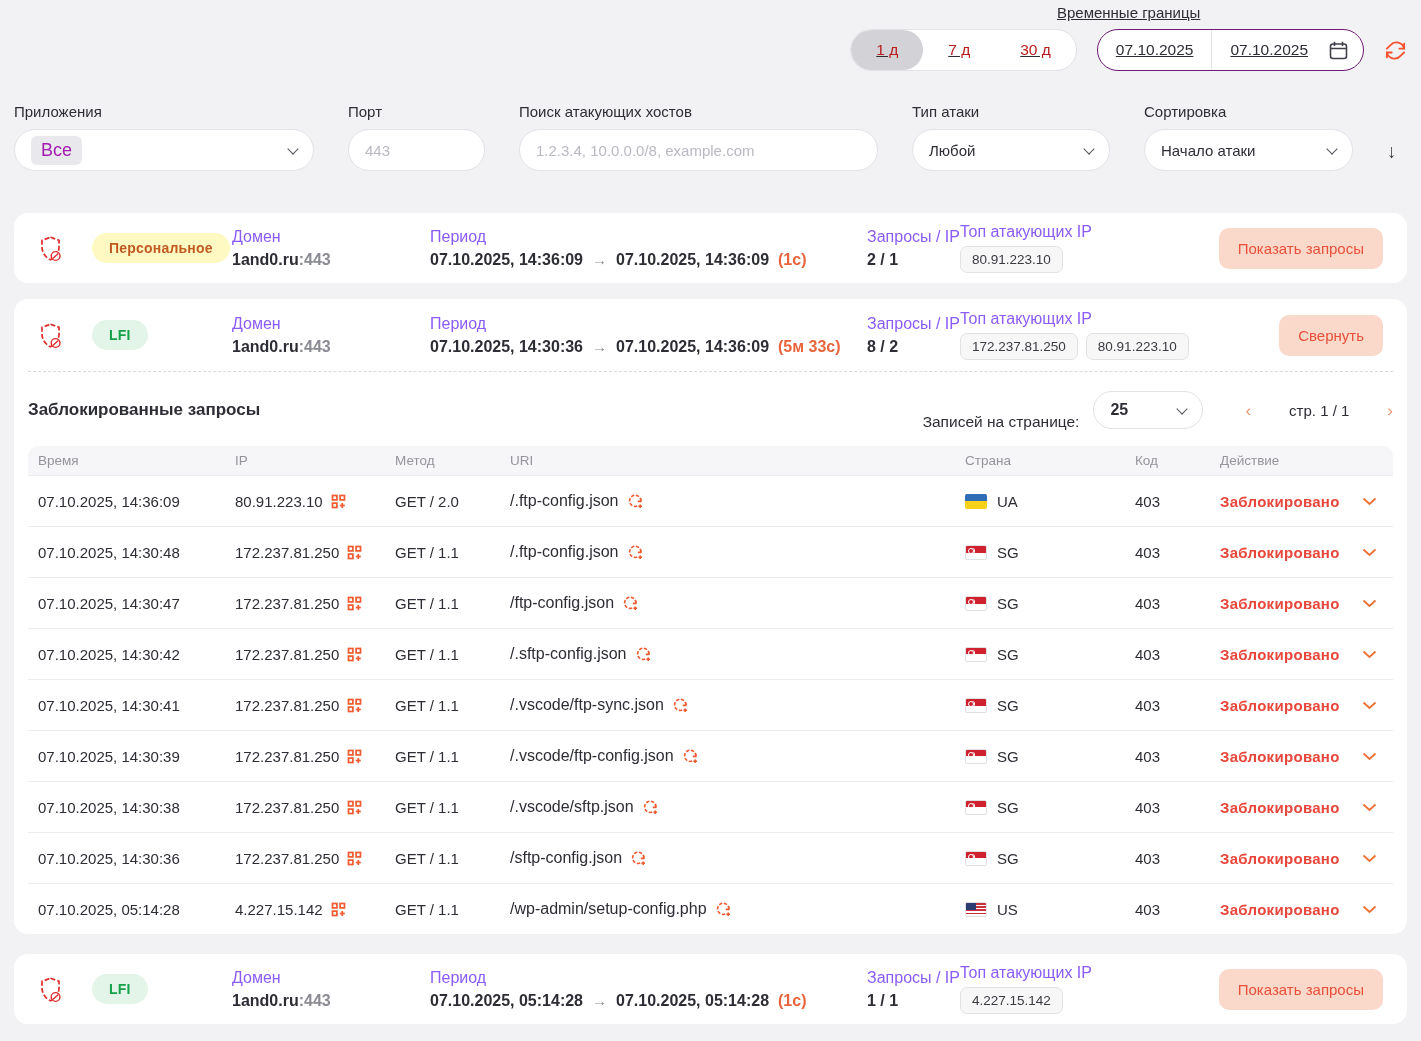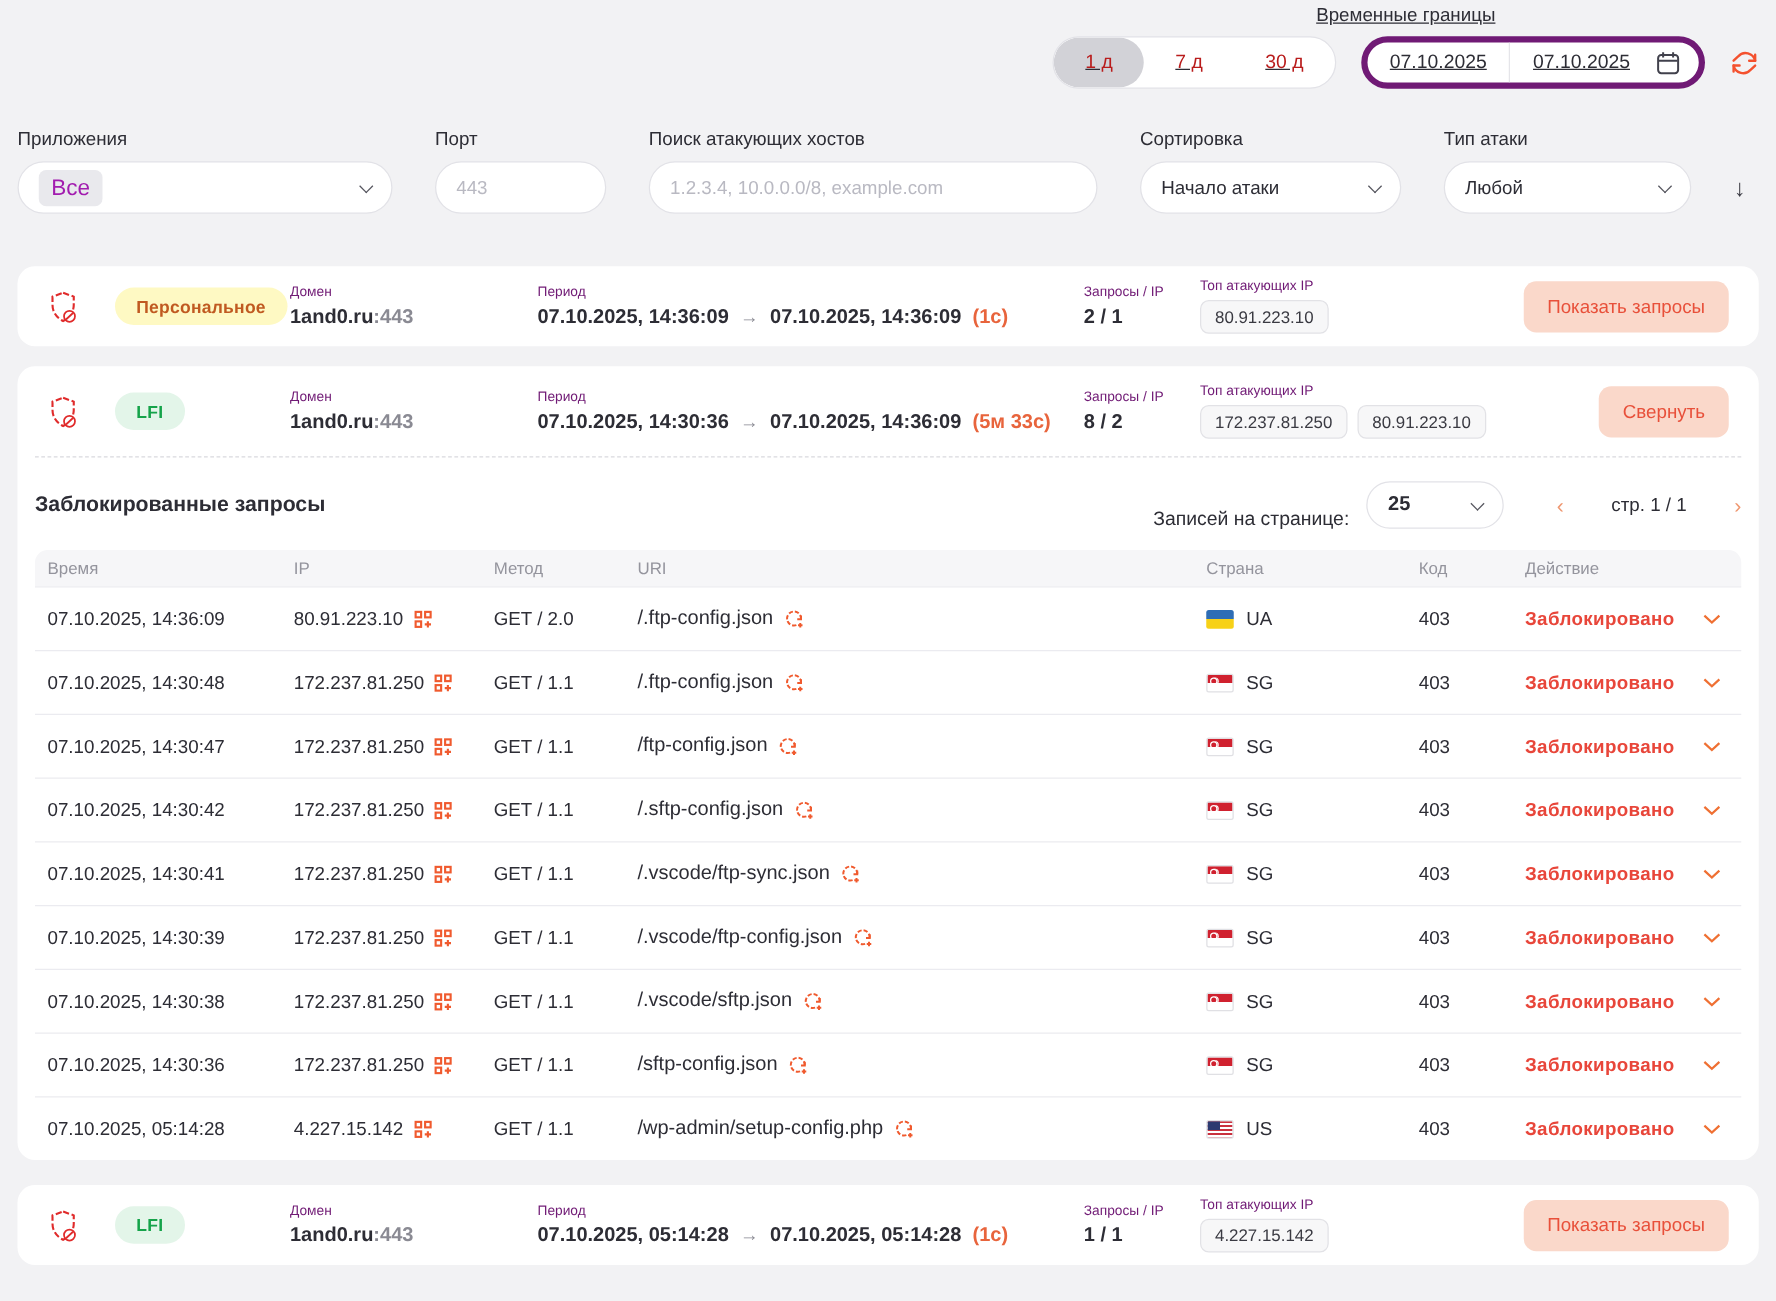--- a/index.html
+++ b/index.html
@@ -13,21 +13,21 @@
 
   
   .topbar { display:flex; justify-content:flex-end; align-items:flex-start; padding:0 14px; }
   .tb-right { display:flex; align-items:center; gap:20px; }
   .tb-block { display:flex; flex-direction:column;text-decoration:underline; }
   .tb-label { text-align:center; font-size:15px; color:#2d2d35; margin-bottom:8px; }
   .tb-controls { display:flex; align-items:center; gap:20px; }
   .segmented { display:flex; background:#fff; border:1px solid #e2e2e7; border-radius:22px; overflow:hidden; height:42px; }
   .segment { padding:0 25px; display:flex; align-items:center; font-size:15.5px; color:#b91c1c; cursor:pointer; }
   .segment.sel { background:#d2d2d7; border-radius:22px; }
-  .date-range { display:flex; align-items:center; background:#fff; border:5px solid #701a75; border-radius:22px; height:42px; overflow:hidden; }
+  .date-range { display:flex; align-items:center; background:#fff; border:1px solid #701a75; border-radius:22px; height:42px; overflow:hidden; }
   .date-part { padding:0 18px; font-size:15.5px; display:flex; align-items:center; height:100%; }
   .date-part + .date-part { border-left:1px solid #e5e5e9; }
   .cal-wrap { padding:0 14px 0 2px; display:flex; align-items:center; }
   .icon-btn { display:flex; align-items:center; justify-content:center; cursor:pointer; background:none; border:none; }
 
   
   .filters { display:flex; align-items:flex-end; gap:34px; padding:20px 14px 0; margin-top:12px; }
   .fgroup { display:flex; flex-direction:column; }
   .flabel { font-size:15px; margin-bottom:9px; color:#2d2d35; }
   .pill { height:42px; border:1px solid #e2e2e7; border-radius:22px; background:#fff; display:flex; align-items:center; padding:0 16px; }
@@ -41,21 +41,21 @@
   
   .cards { margin-top:42px; }
   .card { background:#fff; border-radius:14px; margin:0 14px 16px; }
   .card-head {
     display:grid; grid-template-columns:54px 140px 198px 437px 93px 1fr auto;
     align-items:center; min-height:64px; padding:10px 24px;
   }
   .badge { display:inline-block; border-radius:16px; padding:7px 17px; font-weight:bold; font-size:14px; letter-spacing:.2px; }
   .badge.orange { color:#c05a21; background:#fef9c3; }
   .badge.green { color:#15a34a; background:#e3f5e9; }
-  .fcol .lab { font-size:11px; color:#701a75; margin-bottom:5px; }
+  .fcol .lab { font-size:16px; color:#8b5cf6; margin-bottom:5px; }
   .fcol .val { font-size:16px; font-weight:bold; color:#2d2d35; }
   .val .portpart { color:#8a8a93; font-weight:bold; }
   .period-val { display:flex; align-items:center; gap:9px; white-space:nowrap; }
   .arrow { color:#8a8a93; font-weight:normal; font-size:15px; }
   .dur { color:#e8643c; }
   .ipchips { display:flex; gap:8px; }
   .ipchip { background:#f7f7f8; border:1px solid #e2e2e6; border-radius:7px; padding:5px 11px; font-size:13.5px; color:#3a3a42; }
   .btn-peach {
     background:#fad8ca; color:#e8503a; border:none; border-radius:10px;
     padding:12px 19px; font-size:15px; font-family:"Liberation Sans",sans-serif;
@@ -154,30 +154,30 @@
         <input placeholder="443" style="">
       </div>
     </div>
     <div class="fgroup">
       <div class="flabel">Поиск атакующих хостов</div>
       <div class="pill w359">
         <input placeholder="1.2.3.4, 10.0.0.0/8, example.com" style="">
       </div>
     </div>
     <div class="fgroup">
+      <div class="flabel">Тип атаки</div>
+      <div class="pill w198">
+        <span>Любой</span>
+        <span class="chev"></span>
+      </div>
+    </div>
+    <div class="fgroup">
       <div class="flabel">Сортировка</div>
       <div class="pill w209">
         <span>Начало атаки</span>
-        <span class="chev"></span>
-      </div>
-    </div>
-    <div class="fgroup">
-      <div class="flabel">Тип атаки</div>
-      <div class="pill w198">
-        <span>Любой</span>
         <span class="chev"></span>
       </div>
     </div>
     <div class="sortdir">↓</div>
   </div>
 
   <div class="cards">
 
     <div class="card">
       <div class="card-head">

